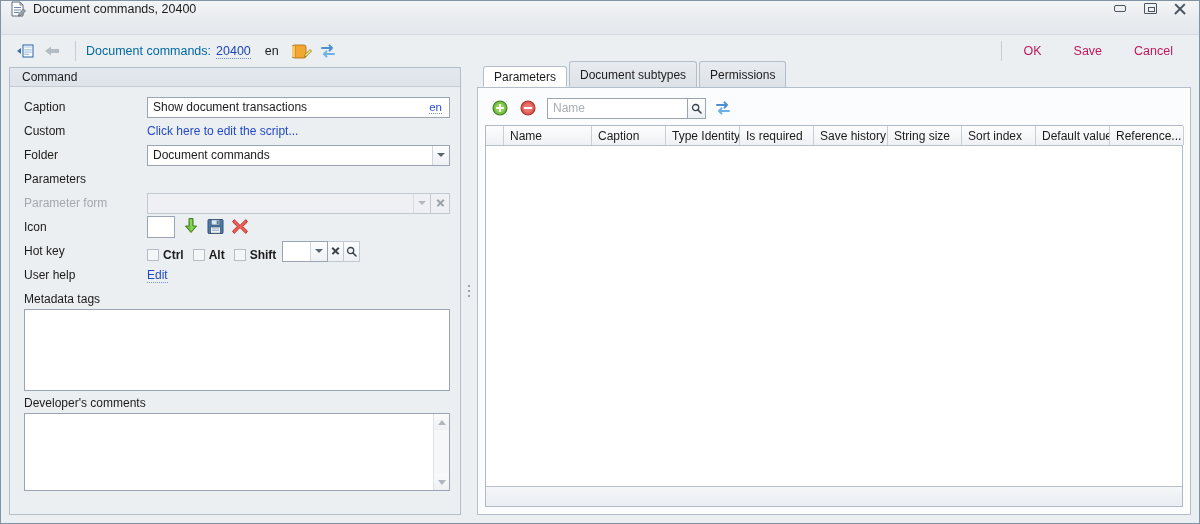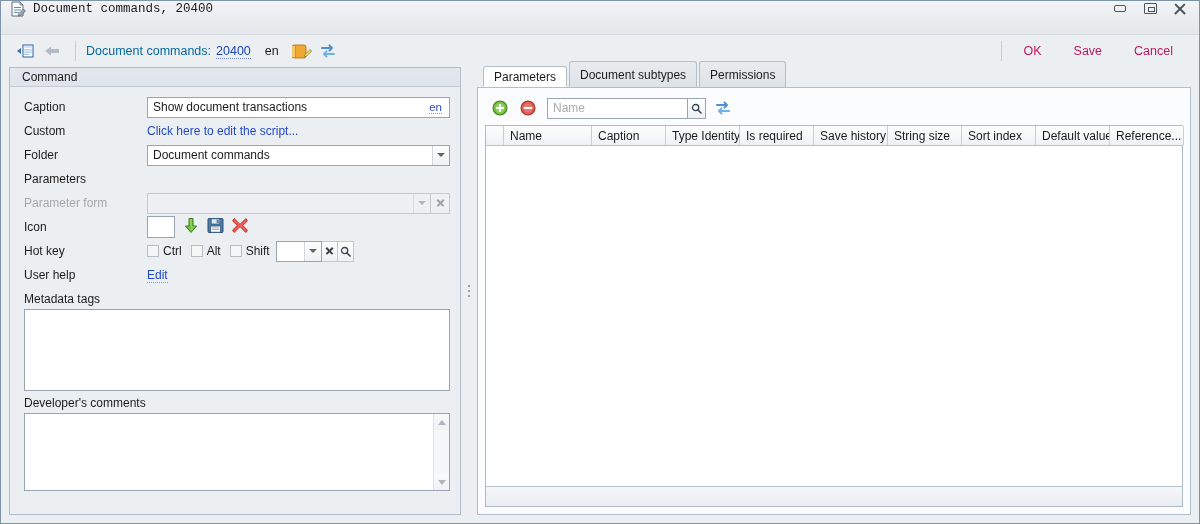--- a/index.html
+++ b/index.html
@@ -23,21 +23,20 @@
   }
 
   
   .titlebar {
     height: 34px;
     background: linear-gradient(to bottom, #f2f4f6 0%, #e9ecef 55%, #e4e8ec 100%);
     border-bottom: 1px solid #d5dbe1;
     display: flex; align-items: center;
     padding: 0 4px 18px 8px;
     flex: none;
-    font-family: Liberation Mono, monospace;
   }
   .title-icon { width: 18px; height: 18px; position: relative; margin-right: 6px; flex: none; }
   .title-text { font-size: 12.5px; color: #1b1b1b; flex: 1; }
   .win-btns { display: flex; align-items: center; gap: 0; }
   .win-btn {
     width: 30px; height: 24px;
     display: flex; align-items: center; justify-content: center;
     cursor: default;
   }
   .gl-min { width: 12px; height: 7px; border: 1.6px solid #4a5560; border-radius: 2px; }
@@ -102,21 +101,21 @@
     border-bottom: 1px solid #c3cbd4;
     display:flex; align-items:center;
     padding-left: 12px;
     font-size: 12px; color:#1b1b1b;
   }
   .group-body { padding: 8px 10px 8px 14px; flex:1; display:flex; flex-direction:column; min-height:0; }
 
   .row { display: flex; align-items: center; height: 24px; margin-bottom: 0px; }
   .row-label { width: 123px; flex: none; font-size: 12px; color:#1b1b1b; }
   .row-label.disabled { color: #a3a9af; }
-  .row-ctl { flex: 1; display: flex; align-items: center; }
+  .row-ctl { flex: 1; display: flex; align-items: flex-end; }
 
   .tbox {
     height: 21px; background:#fff;
     border: 1px solid #9aa5b1;
     display: flex; align-items: center;
     padding: 0 5px;
     font-size: 12px; color:#1b1b1b;
     width: 100%;
   }
   .tbox .val { flex: 1; }
@@ -165,21 +164,21 @@
     position:relative; flex:none;
   }
   .rd.on::after{
     content:"";position:absolute;left:2.5px;top:2.5px;width:5px;height:5px;border-radius:50%;
     background: radial-gradient(circle at 35% 30%, #ffd24a, #e08a10);
   }
   .rd.off { border-color:#b9c0c8; background:#f3f5f7; }
 
   
   .cb-grp { display:flex; align-items:center; gap:9px; }
-  .cbx { display:flex; align-items:center; gap:4px; font-size:12px; }
+  .cbx { display:flex; align-items:center; gap:4px; font-size:12px;font-weight:bold; }
   .cb {
     width:12px;height:12px;border:1px solid #b6bdc5;background:#f4f6f8;flex:none;
   }
 
   .icon-box { width:28px;height:22px;background:#fff;border:1px solid #9aa5b1; flex:none; }
 
   .hk-combo { width:46px; }
   .hk-btn {
     width:16px;height:21px;border:1px solid #c3c9d0;border-left:none;
     background: linear-gradient(to bottom,#fcfdfe,#eef1f4);

